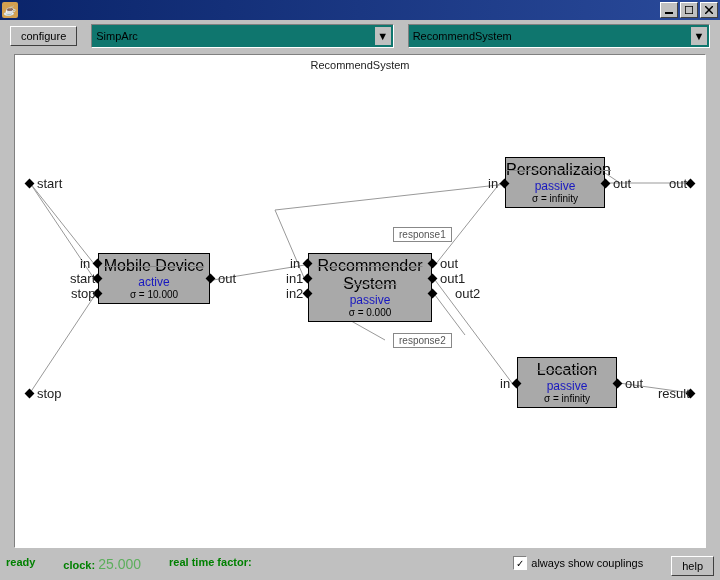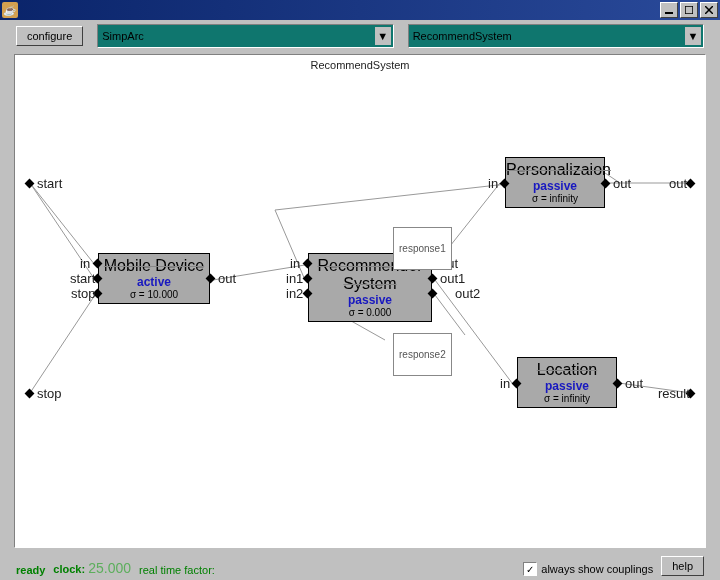--- a/index.html
+++ b/index.html
@@ -2,39 +2,39 @@
 <html><head>
 <meta charset="utf-8">
 <style>
 html,body{margin:0;padding:0;font-family:"MS Sans Serif",Arial,sans-serif;font-size:11px;background:#c0c0c0;}
 .window{width:720px;height:580px;background:#c0c0c0;display:flex;flex-direction:column;box-sizing:border-box;}
 .titlebar{height:20px;background:linear-gradient(to right,#0a246a,#2a4a9a);color:#fff;display:flex;align-items:center;padding:0 2px;font-weight:bold;font-size:12px;font-style:italic;}
 .titlebar .icon{width:16px;height:16px;margin-right:4px;background:#d4a050;border-radius:2px;display:flex;align-items:center;justify-content:center;color:#a04000;font-size:10px;}
 .titlebar .spacer{flex:1;}
 .titlebtn{width:16px;height:14px;background:#c0c0c0;border:1px solid;border-color:#fff #404040 #404040 #fff;margin-left:2px;display:flex;align-items:center;justify-content:center;font-family:Arial;font-size:9px;color:#000;font-weight:bold;font-style:normal;}
 .titlebtn svg{width:8px;height:8px;}
-.toolbar{display:flex;align-items:center;padding:4px 16px;gap:14px;}
+.toolbar{display:flex;align-items:center;padding:4px 10px;gap:14px;}
 .btn{background:#c0c0c0;border:1px solid;border-color:#fff #404040 #404040 #fff;padding:3px 10px;font-size:11px;cursor:pointer;}
 .combo{flex:1;background:#0f766e;border:1px solid;border-color:#808080 #fff #fff #808080;height:22px;display:flex;align-items:center;padding:0 4px;position:relative;}
 .combo .arrow{position:absolute;right:2px;width:16px;height:18px;background:#c0c0c0;display:flex;align-items:center;justify-content:center;}
 .canvas-wrap{flex:1;margin:2px 14px 4px 14px;background:#fff;border:1px solid;border-color:#808080 #fff #fff #808080;position:relative;overflow:hidden;}
 .canvas-title{position:absolute;top:4px;left:0;right:0;text-align:center;color:#222;}
 svg.links{position:absolute;inset:0;width:100%;height:100%;}
 .port-label{position:absolute;font-size:13px;color:#222;white-space:nowrap;}
 .port-diamond{position:absolute;width:7px;height:7px;background:#000;transform:rotate(45deg);}
 .node{position:absolute;background:#a9a9a9;border:1px solid #000;text-align:center;padding:3px 0;box-sizing:border-box;}
 .node .name{font-size:16px;color:#000;text-decoration:line-through;text-decoration-color:#888;}
-.node .state{font-size:12px;font-weight:bold;color:#1818c0;}
+.node .state{font-size:12px;font-weight:normal;color:#1818c0;}
 .node .sigma{font-size:10px;color:#000;}
-.msglabel{position:absolute;border:1px solid #888;background:#fff;padding:15px 5px;font-size:10px;color:#555;}
-.status{display:flex;align-items:flex-end;padding:4px 16px;gap:8px;}
+.msglabel{position:absolute;border:1px solid #888;background:#fff;padding:1px 5px;font-size:10px;color:#555;}
+.status{display:flex;align-items:flex-start;padding:4px 6px;gap:28px;}
 .status .ready{color:#008000;font-weight:bold;}
 .status .clocklbl{color:#008000;font-weight:bold;}
 .status .clockval{color:#5cae5c;font-size:14px;}
-.status .rtf{color:#008000;font-weight:normal;}
+.status .rtf{color:#008000;font-weight:bold;}
 .slider-wrap{width:90px;text-align:center;}
 .slider-val{color:#008000;font-size:10px;}
 .slider{width:90px;height:14px;position:relative;}
 .slider .track{position:absolute;top:6px;left:0;right:0;height:3px;background:#808080;border-bottom:1px solid #fff;}
 .slider .ticks{position:absolute;top:2px;left:0;right:0;height:10px;display:flex;justify-content:space-between;}
 .slider .tick{width:1px;height:4px;background:#000;}
 .slider .thumb{position:absolute;top:0;left:42%;width:8px;height:14px;background:#c0c0c0;border:1px solid;border-color:#fff #404040 #404040 #fff;}
 .status .chkwrap{display:flex;align-items:center;gap:4px;margin-left:auto;color:#000;}
 .chk{width:12px;height:12px;background:#fff;border:1px solid;border-color:#808080 #fff #fff #808080;display:flex;align-items:center;justify-content:center;font-size:10px;}
 .buttons{display:flex;justify-content:center;gap:10px;padding:4px 0 6px 0;}

